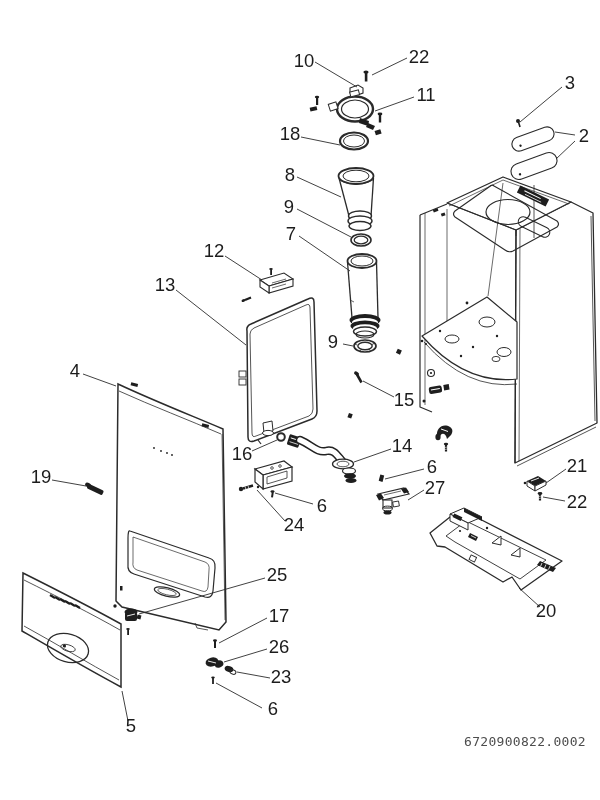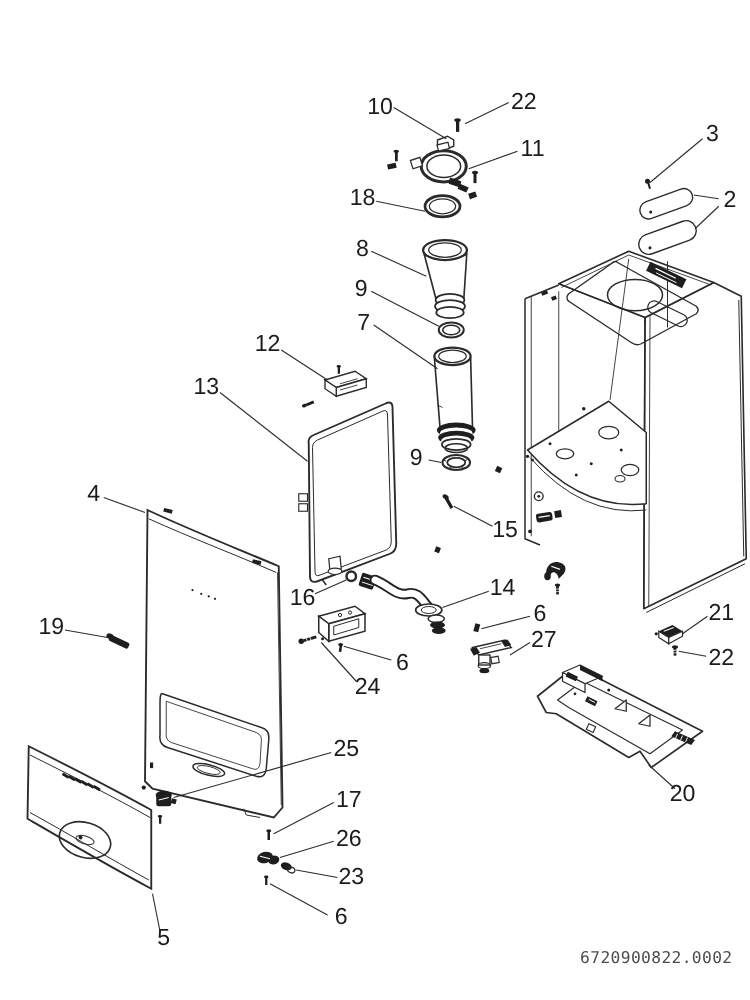--- a/index.html
+++ b/index.html
@@ -1,17 +1,17 @@
 <!DOCTYPE html>
 <html><head>
 <meta charset="utf-8">
 <style>
   html,body{margin:0;padding:0;background:#ffffff;}
   #canvas{position:relative;width:600px;height:768px;background:#ffffff;overflow:hidden;
-          font-family:"Liberation Sans",sans-serif;margin-top:24px;}
+          font-family:"Liberation Sans",sans-serif;}
   svg{position:absolute;left:0;top:0;}
   .co{font-family:"Liberation Sans",sans-serif;font-size:18.5px;fill:#1c1c1c;}
   .doc{font-family:"DejaVu Sans Mono",monospace;font-size:13px;fill:#4d4d4d;letter-spacing:.3px;}
   .ln{stroke:#2d2d2d;stroke-width:0.9;}
   .s{stroke:#2b2b2b;fill:none;}
   .sw{stroke:#2b2b2b;fill:#ffffff;}
   .dk{fill:#1e1e1e;stroke:none;}
 </style>
 </head>
 <body>

